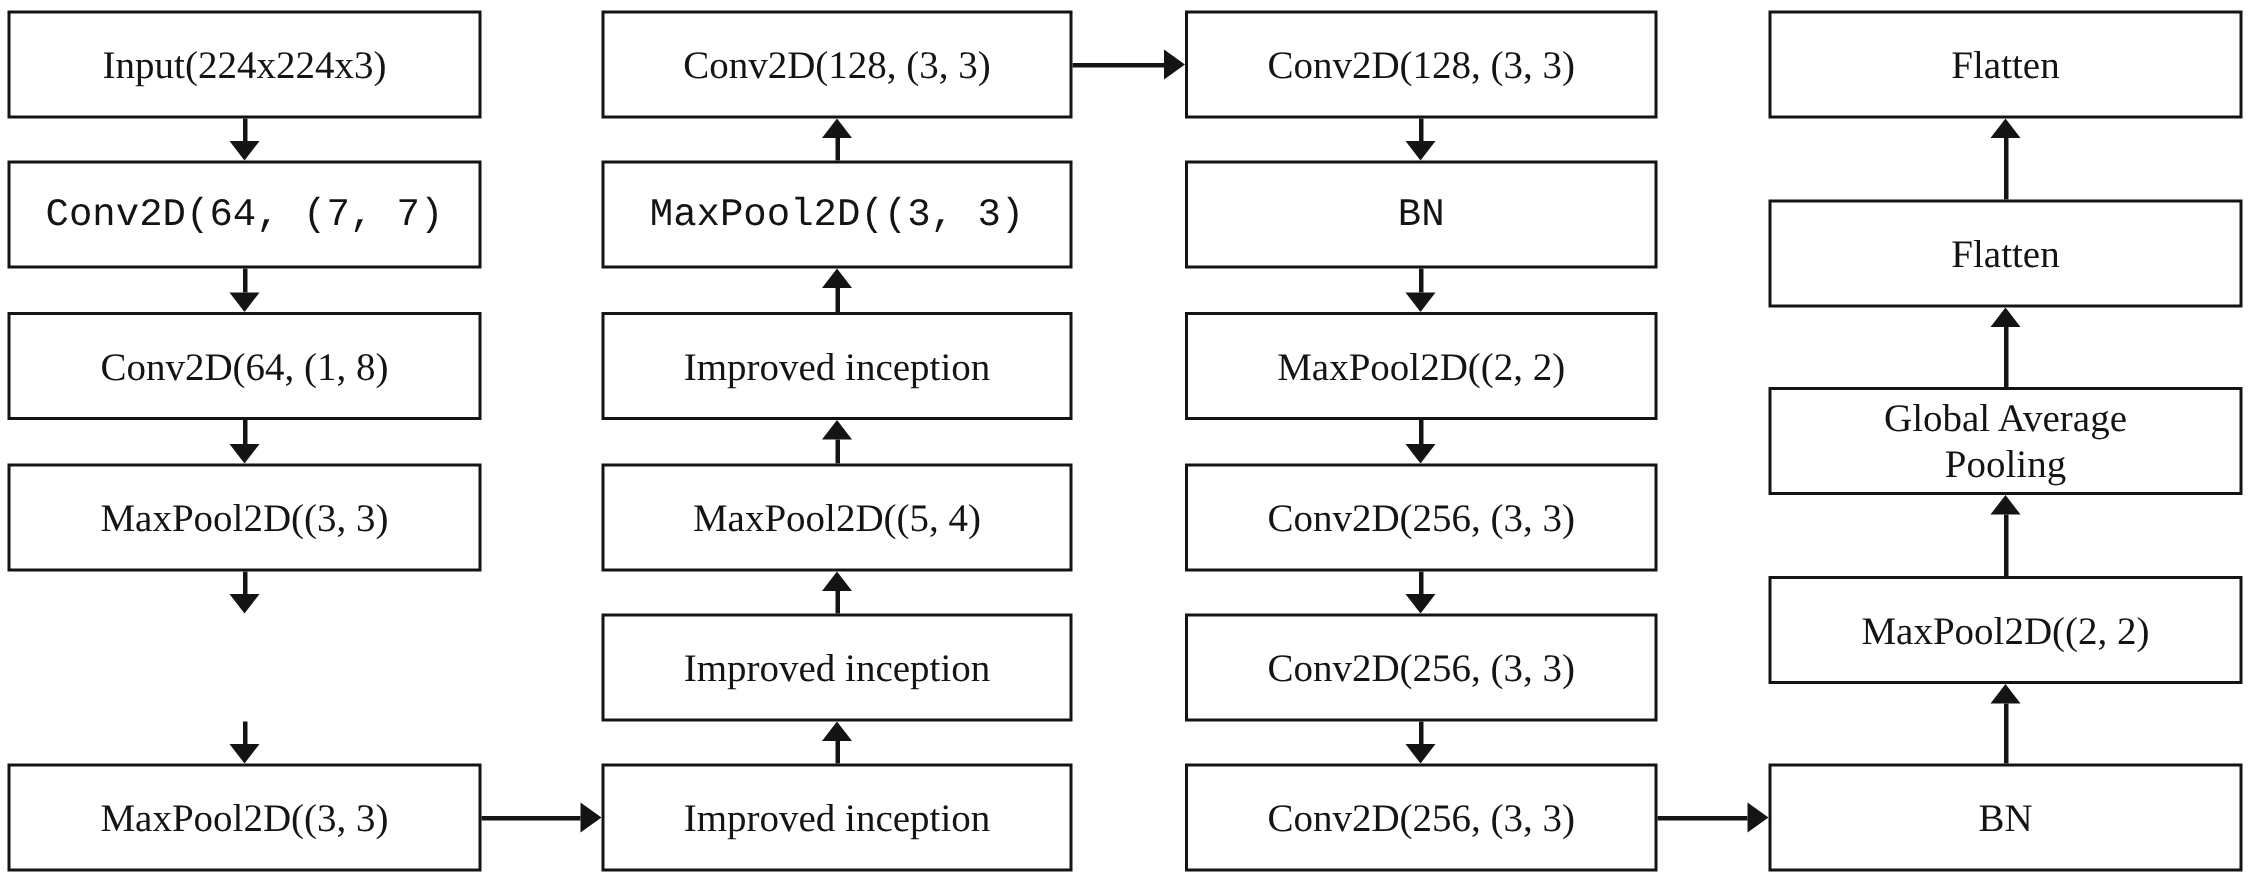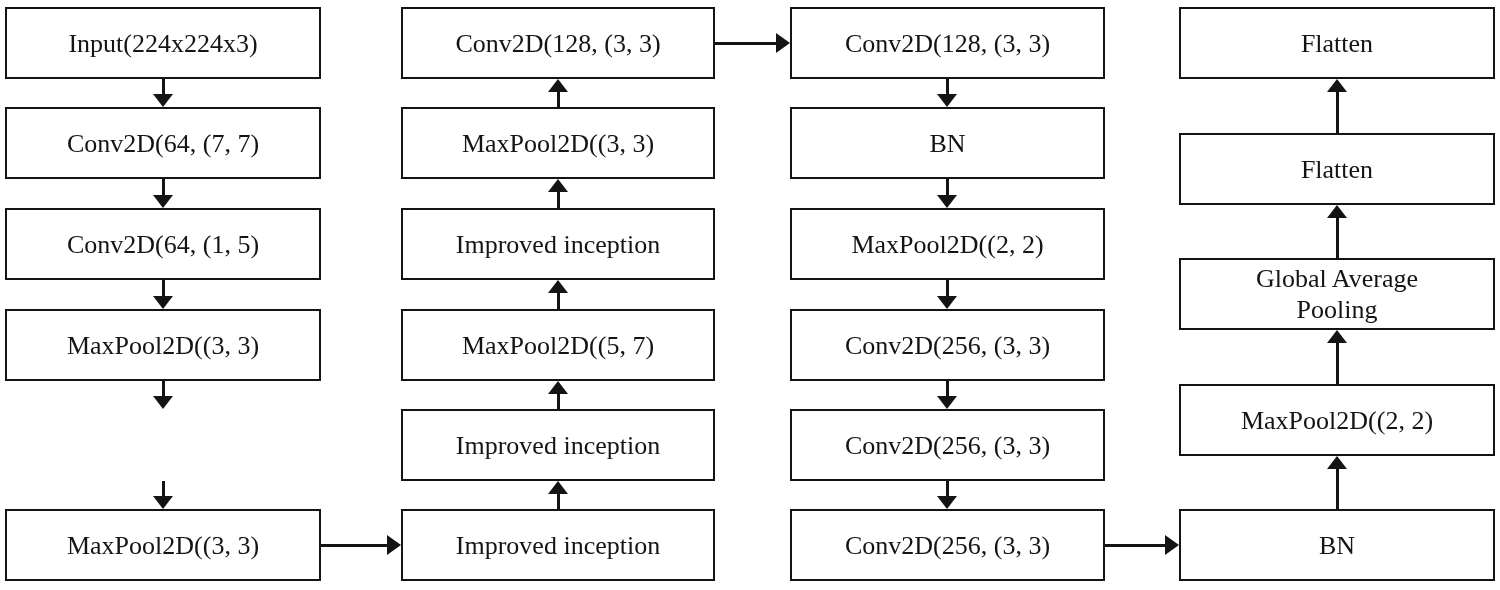--- a/index.html
+++ b/index.html
@@ -24,49 +24,49 @@
     line-height: 31px;
     color: #141414;
     white-space: pre-line;
   }
   
   .c1 { left: 5px;    width: 316px; }
   .c2 { left: 401px;  width: 314px; }
   .c3 { left: 790px;  width: 315px; }
   .c4 { left: 1179px; width: 316px; }
   
-  .r0 { top: 7px; } .r1 { top: 107px; } .r2 { top: 208px; }
+  .r0 { top: 7px; } .r1 { top: 107px; font-family: Liberation Mono, monospace; } .r2 { top: 208px; }
   .r3 { top: 309px; } .r4 { top: 409px; } .r5 { top: 509px; }
   
   .q0 { top: 7px; } .q1 { top: 133px; } .q2 { top: 258px; }
   .q3 { top: 384px; } .q4 { top: 509px; }
   
   .stem { position: absolute; background: #141414; }
   .vstem { width: 3px; }
   .hstem { height: 3px; }
   .head { position: absolute; width: 0; height: 0; border-style: solid; }
   .head.down  { border-width: 13px 10px 0 10px;  border-color: #141414 transparent transparent transparent; }
   .head.up    { border-width: 0 10px 13px 10px;  border-color: transparent transparent #141414 transparent; }
   .head.right { border-width: 10px 0 10px 14px;  border-color: transparent transparent transparent #141414; }
 </style>
 </head>
 <body>
 
 <div class="canvas">
 
   <div class="box c1 r0">Input(224x224x3)</div>
   <div class="box c1 r1">Conv2D(64, (7, 7)</div>
-  <div class="box c1 r2">Conv2D(64, (1, 5)</div>
+  <div class="box c1 r2">Conv2D(64, (1, 8)</div>
   <div class="box c1 r3">MaxPool2D((3, 3)</div>
   <div class="box c1 r5">MaxPool2D((3, 3)</div>
 
   <div class="box c2 r0">Conv2D(128, (3, 3)</div>
   <div class="box c2 r1">MaxPool2D((3, 3)</div>
   <div class="box c2 r2">Improved inception</div>
-  <div class="box c2 r3">MaxPool2D((5, 7)</div>
+  <div class="box c2 r3">MaxPool2D((5, 4)</div>
   <div class="box c2 r4">Improved inception</div>
   <div class="box c2 r5">Improved inception</div>
 
   <div class="box c3 r0">Conv2D(128, (3, 3)</div>
   <div class="box c3 r1">BN</div>
   <div class="box c3 r2">MaxPool2D((2, 2)</div>
   <div class="box c3 r3">Conv2D(256, (3, 3)</div>
   <div class="box c3 r4">Conv2D(256, (3, 3)</div>
   <div class="box c3 r5">Conv2D(256, (3, 3)</div>
 

